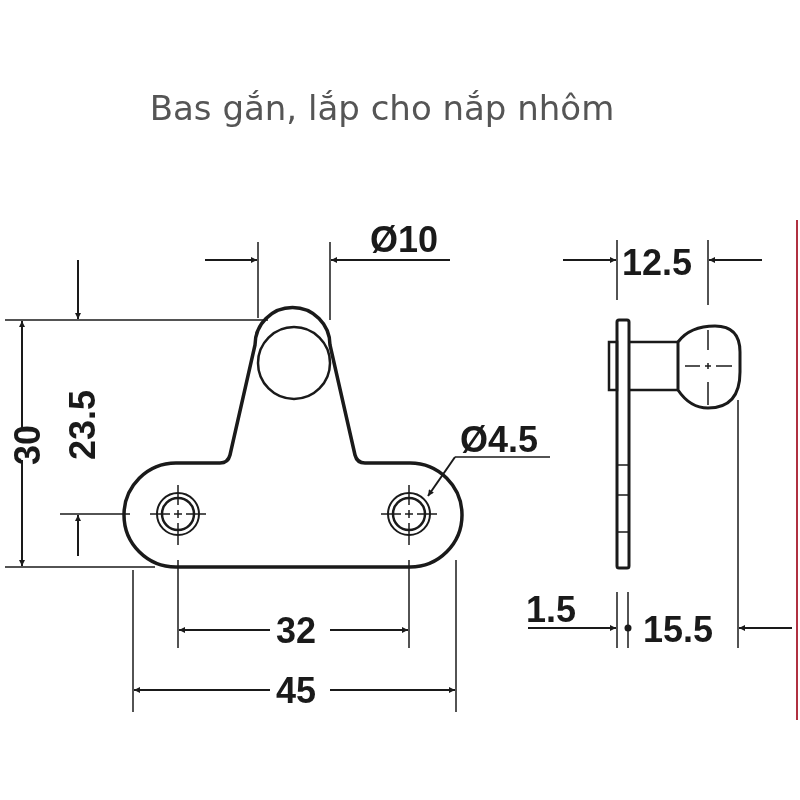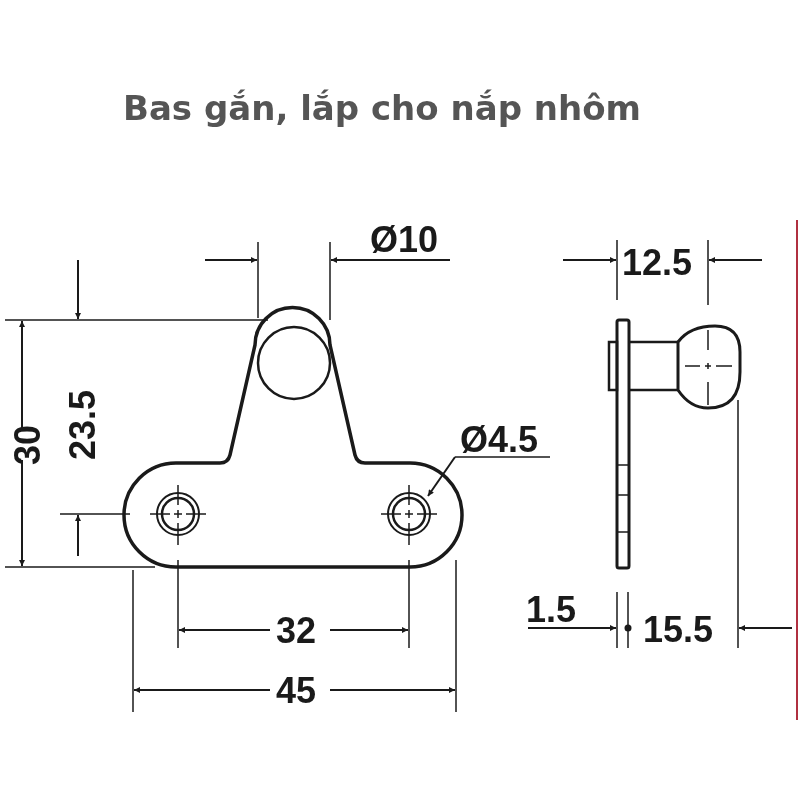--- a/index.html
+++ b/index.html
@@ -1,17 +1,17 @@
 <!DOCTYPE html>
 <html><head>
 <meta charset="utf-8">
 <style>
   html,body{margin:0;padding:0;background:#ffffff;}
   body{width:800px;height:800px;position:relative;overflow:hidden;font-family:"Liberation Sans",sans-serif;}
-  .title{position:absolute;left:0;top:88px;width:764px;text-align:center;font-size:34px;font-weight:bold;color:#555555;font-family:"DejaVu Sans",sans-serif;letter-spacing:0px;}
+  .title{position:absolute;left:0;top:88px;width:764px;text-align:center;font-size:34px;font-weight:normal;color:#555555;font-family:"DejaVu Sans",sans-serif;letter-spacing:0px;}
   svg{position:absolute;left:0;top:0;}
   .dim{font-family:"Liberation Sans",sans-serif;font-weight:bold;fill:#1a1a1a;}
   .redline{position:absolute;left:796px;top:220px;width:2px;height:500px;background:#b03040;}
 </style>
 </head>
 <body>
 
 <div class="title">Bas gắn, lắp cho nắp nhôm</div>
 
 <svg width="800" height="800" viewBox="0 0 800 800">

